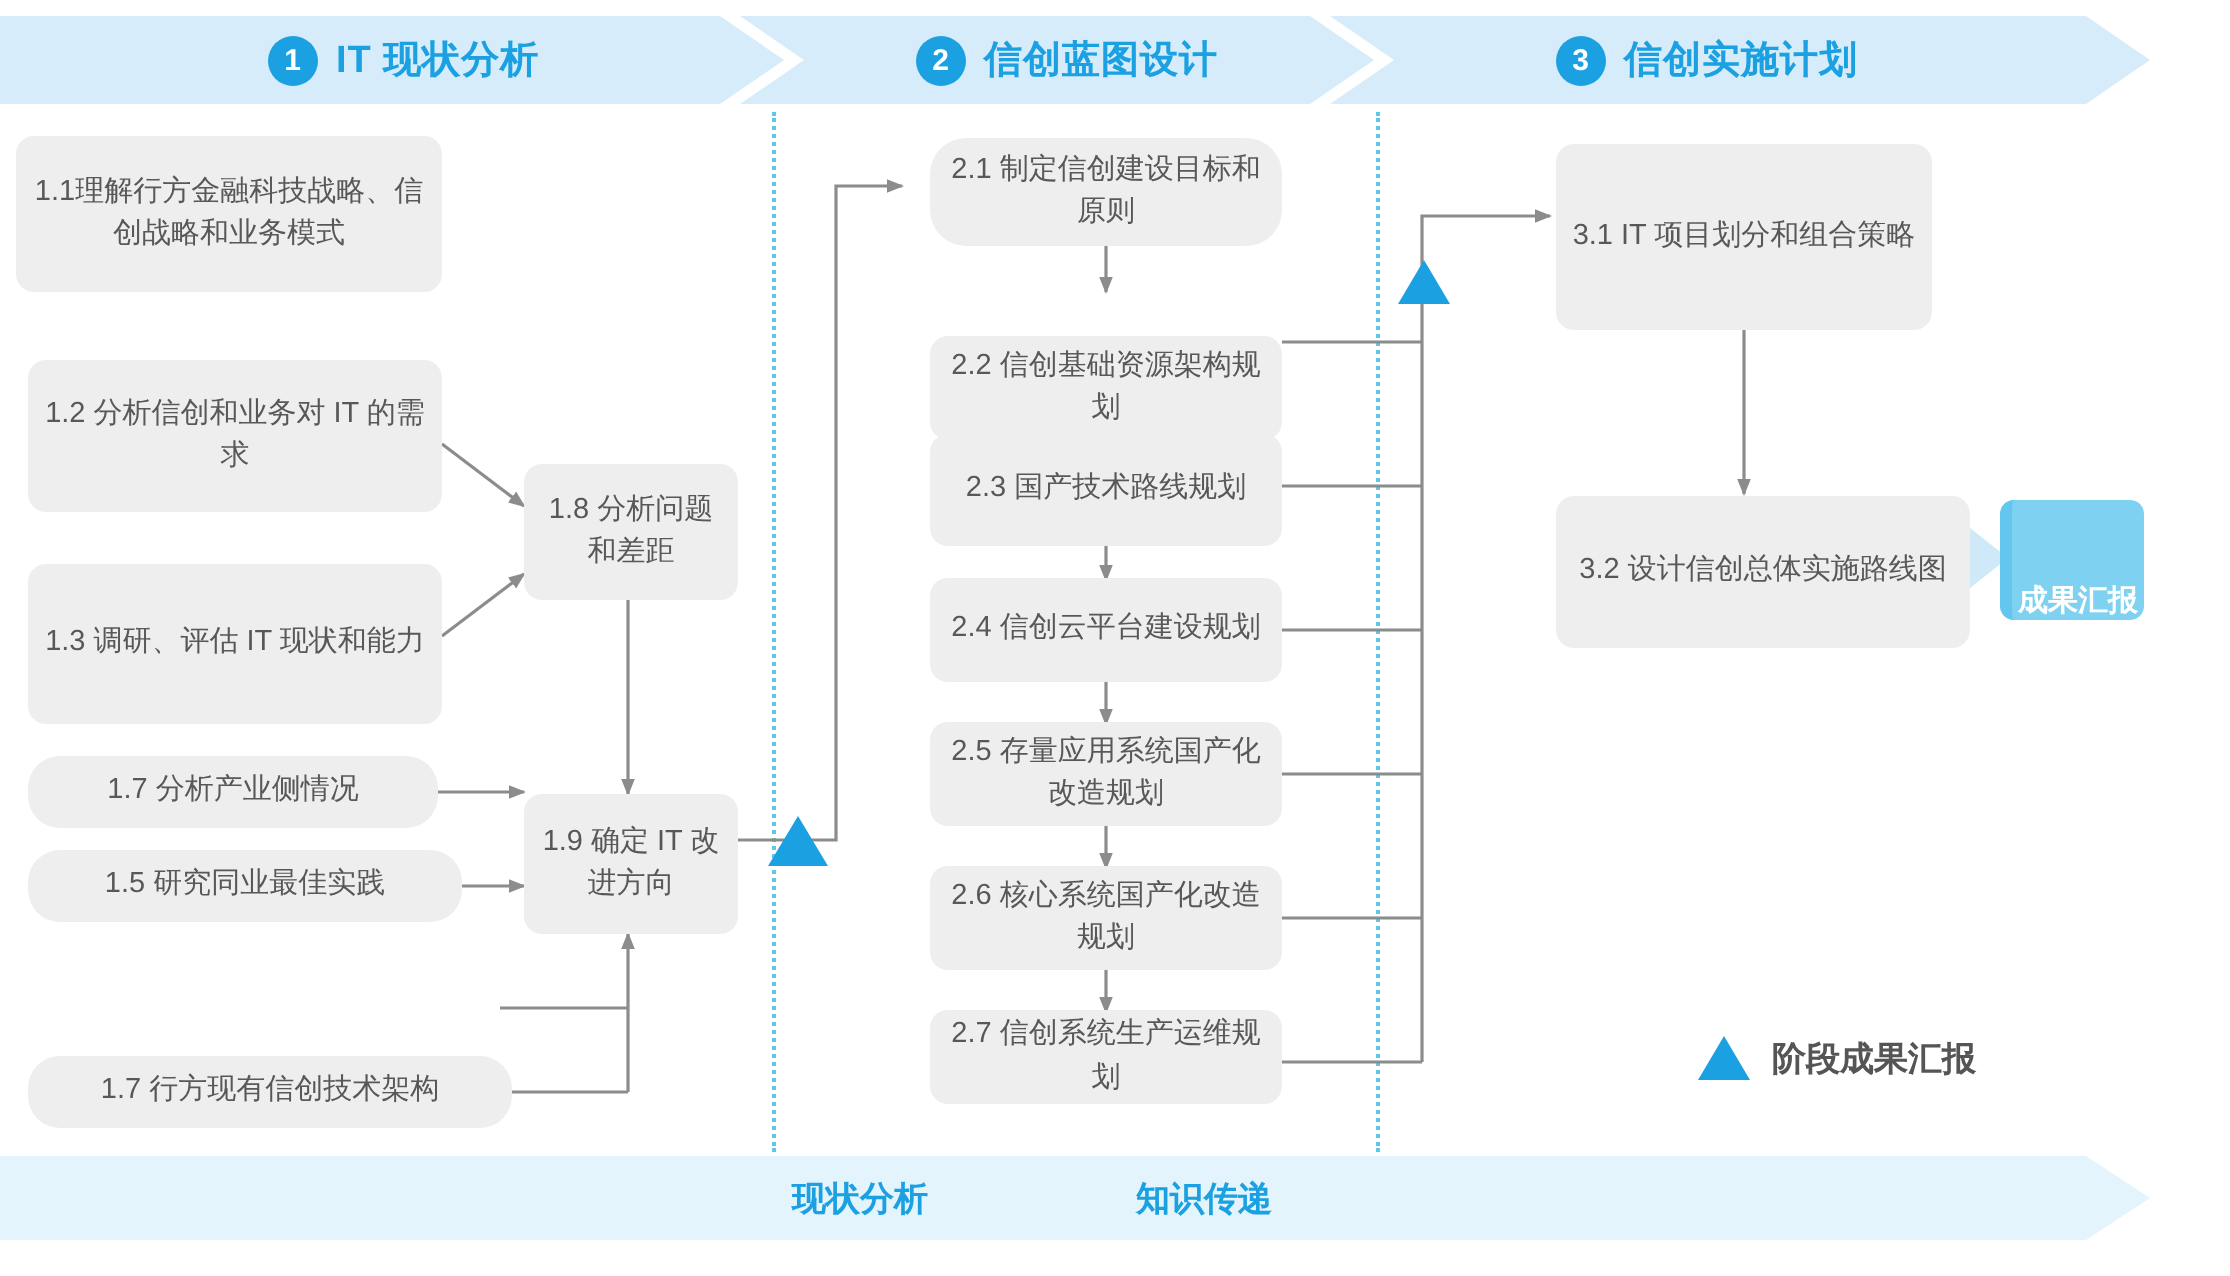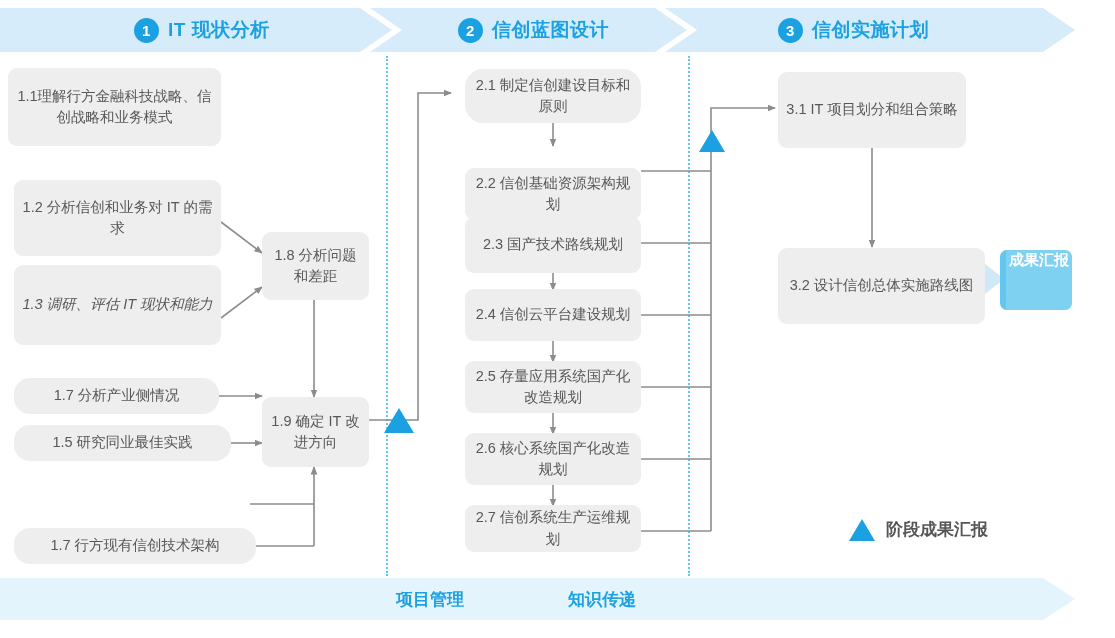--- a/index.html
+++ b/index.html
@@ -47,37 +47,37 @@
   .node.pill{border-radius:16px;}
 
   
   .result-badge{
     position:absolute;
     background:#7fd1f2;
     border-left:6px solid #62c6ee;
     border-radius:7px;
     color:#ffffff;font-weight:bold;font-size:15px;
     line-height:1.3;text-align:center;
-    display:flex;align-items:flex-start;justify-content:center;
+    display:flex;align-items:flex-end;justify-content:center;
     box-sizing:border-box;
   }
 
   
   .tri{
     position:absolute;width:0;height:0;
     border-left:15px solid transparent;
     border-right:15px solid transparent;
     border-bottom:25px solid #1ba1e2;
   }
   .tri.small{
     border-left-width:13px;border-right-width:13px;border-bottom-width:22px;
   }
 
   
-  .legend{position:absolute;display:flex;align-items:center;gap:11px;}
+  .legend{position:absolute;display:flex;align-items:flex-start;gap:11px;}
   .legend .tri-ico{
     width:0;height:0;
     border-left:13px solid transparent;
     border-right:13px solid transparent;
     border-bottom:22px solid #1ba1e2;
   }
   .legend .legend-text{
     font-size:17px;font-weight:bold;color:#555555;white-space:nowrap;
   }
 
@@ -169,51 +169,51 @@
       <path d="M872,148 L872,247" marker-end="url(#ah)"></path>
     </g>
 
     <g>
       <path d="M953,272 L985,272 L985,264 L1004,279 L985,294 L985,286 L953,286 Z" fill="#cfe9f8"></path>
     </g>
   </svg>
 
   <div class="node" style="left:8px;top:68px;width:213px;height:78px;">1.1理解行方金融科技战略、信创战略和业务模式</div>
   <div class="node" style="left:14px;top:180px;width:207px;height:76px;">1.2 分析信创和业务对 IT 的需求</div>
-  <div class="node" style="left:14px;top:265px;width:207px;height:80px;font-style:italic;">1.3 调研、评估 IT 现状和能力</div>
+  <div class="node" style="left:14px;top:282px;width:207px;height:80px;">1.3 调研、评估 IT 现状和能力</div>
   <div class="node pill" style="left:14px;top:378px;width:205px;height:36px;">1.7 分析产业侧情况</div>
   <div class="node pill" style="left:14px;top:425px;width:217px;height:36px;">1.5 研究同业最佳实践</div>
   <div class="node pill" style="left:14px;top:528px;width:242px;height:36px;">1.7 行方现有信创技术架构</div>
   <div class="node" style="left:262px;top:232px;width:107px;height:68px;">1.8 分析问题和差距</div>
   <div class="node" style="left:262px;top:397px;width:107px;height:70px;">1.9 确定 IT 改进方向</div>
 
   <div class="node" style="left:465px;top:69px;width:176px;height:54px;border-radius:18px;">2.1 制定信创建设目标和原则</div>
   <div class="node" style="left:465px;top:145px;width:176px;height:52px;margin-top:23px;">2.2 信创基础资源架构规划</div>
   <div class="node" style="left:465px;top:217px;width:176px;height:56px;text-align:right;">2.3 国产技术路线规划</div>
   <div class="node" style="left:465px;top:289px;width:176px;height:52px;">2.4 信创云平台建设规划</div>
   <div class="node" style="left:465px;top:361px;width:176px;height:52px;">2.5 存量应用系统国产化改造规划</div>
   <div class="node" style="left:465px;top:433px;width:176px;height:52px;">2.6 核心系统国产化改造规划</div>
   <div class="node" style="left:465px;top:505px;width:176px;height:47px;">2.7 信创系统生产运维规划</div>
 
-  <div class="node" style="left:778px;top:72px;width:188px;height:76px;">3.1 IT 项目划分和组合策略</div>
+  <div class="node" style="left:778px;top:72px;width:188px;height:93px;">3.1 IT 项目划分和组合策略</div>
   <div class="node" style="left:778px;top:248px;width:207px;height:76px;">3.2 设计信创总体实施路线图</div>
 
   <div class="result-badge" style="left:1000px;top:250px;width:72px;height:60px;">
     <span>成果汇报</span>
   </div>
 
   <div class="tri" style="left:384px;top:408px;"></div>
   <div class="tri small" style="left:699px;top:130px;"></div>
 
   <div class="legend" style="left:849px;top:518px;">
     <span class="tri-ico"></span>
     <span class="legend-text">阶段成果汇报</span>
   </div>
 
   <div class="footer-band">
     <svg width="1075" height="42" viewBox="0 0 1075 42">
       <path d="M0,0 L1043,0 L1075,21 L1043,42 L0,42 Z" fill="#e3f4fc"></path>
     </svg>
   </div>
-  <div class="footer-label" style="left:396px;">项目管理</div>
+  <div class="footer-label" style="left:396px;">现状分析</div>
   <div class="footer-label" style="left:568px;">知识传递</div>
 
 </div>
 
 </body></html>

